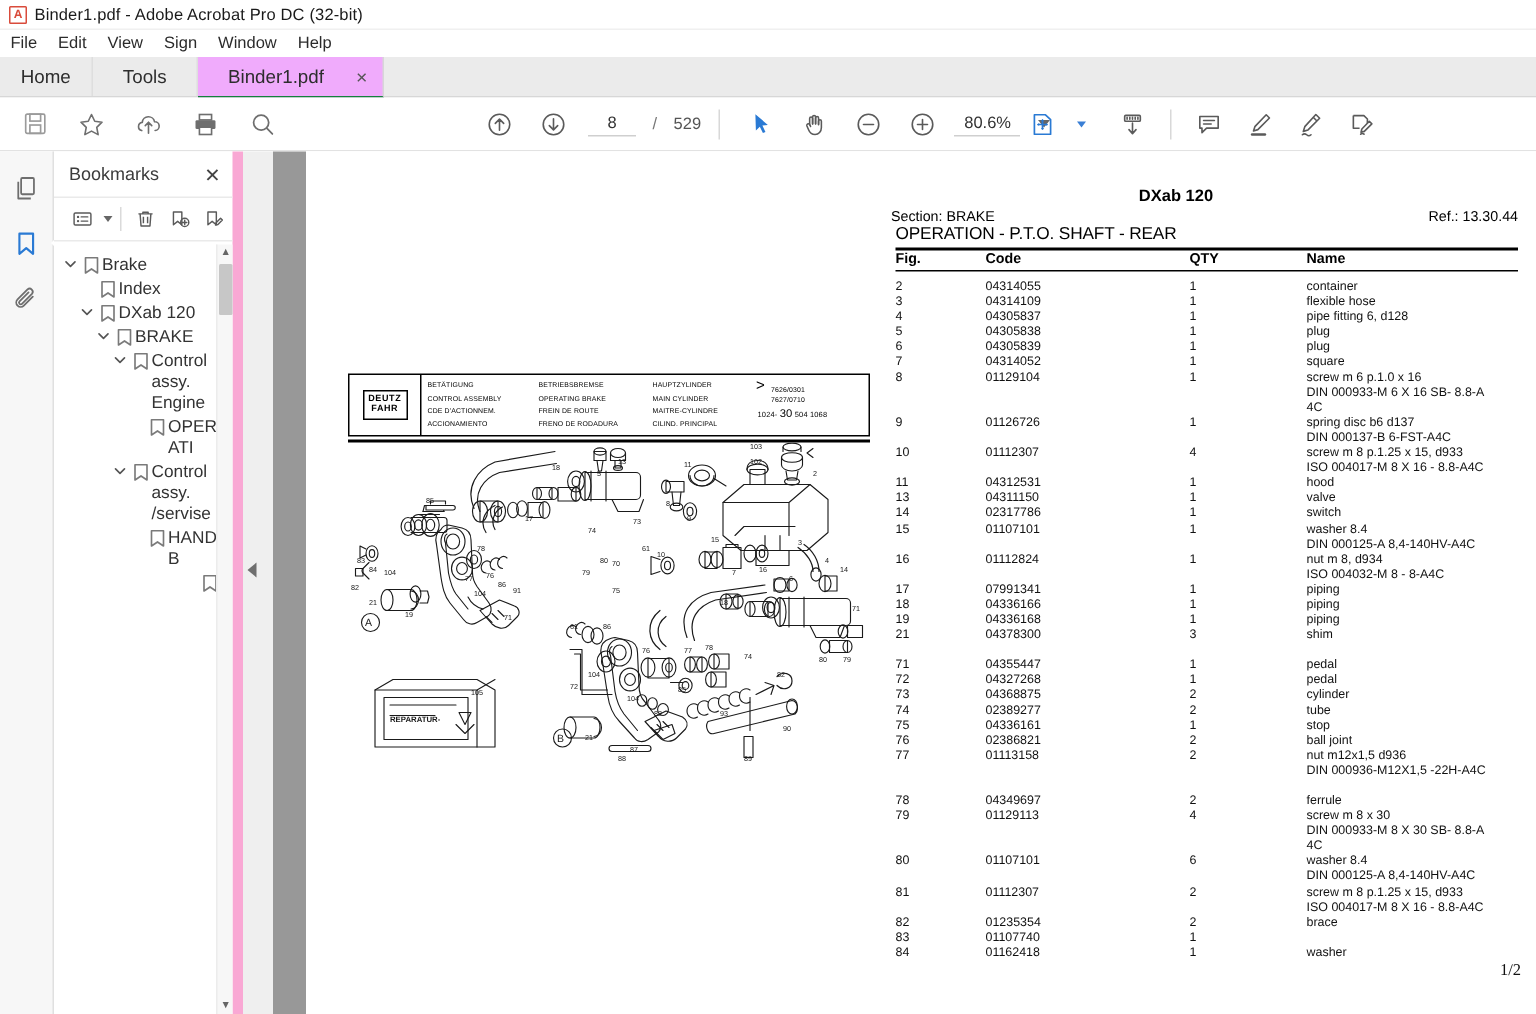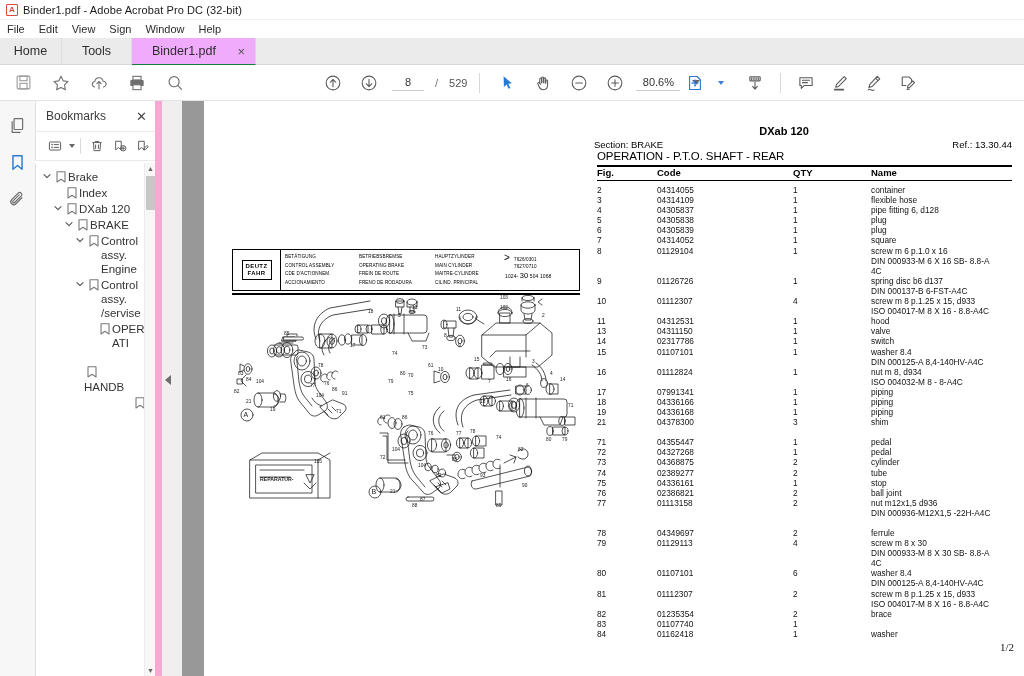--- a/index.html
+++ b/index.html
@@ -561,43 +561,43 @@
                 <path d="M1 2.6 4 5.6 7 2.6"></path>
               </svg>
             </span>
             <span class="bm-bmicon">
               <svg width="10" height="12" viewBox="0 0 10 12" fill="none" stroke="#7a7a7a" stroke-width="1.1" stroke-linejoin="round">
                 <path d="M1 0.8h8v10.2L5 8.3 1 11z"></path>
               </svg>
             </span>
             <span class="bm-label">Control assy. Engine</span>
           </div>
-          <div class="bm-row" style="padding-left: 37px;">
-            <span class="bm-twisty">
-              <svg width="8" height="8" viewBox="0 0 8 8" fill="none" stroke="#555" stroke-width="1.1" stroke-linecap="round" stroke-linejoin="round">
-                <path d="M1 2.6 4 5.6 7 2.6"></path>
-              </svg>
-            </span>
-            <span class="bm-bmicon">
-              <svg width="10" height="12" viewBox="0 0 10 12" fill="none" stroke="#7a7a7a" stroke-width="1.1" stroke-linejoin="round">
-                <path d="M1 0.8h8v10.2L5 8.3 1 11z"></path>
-              </svg>
-            </span>
-            <span class="bm-label">Control assy. /servise</span>
-          </div>
           <div class="bm-row" style="padding-left: 48px;">
             <span class="bm-twisty"></span>
             <span class="bm-bmicon">
               <svg width="10" height="12" viewBox="0 0 10 12" fill="none" stroke="#7a7a7a" stroke-width="1.1" stroke-linejoin="round">
                 <path d="M1 0.8h8v10.2L5 8.3 1 11z"></path>
               </svg>
             </span>
             <span class="bm-label">OPERATI</span>
           </div>
-          <div class="bm-row" style="padding-left: 48px; flex-direction: column;">
+          <div class="bm-row" style="padding-left: 37px;">
+            <span class="bm-twisty">
+              <svg width="8" height="8" viewBox="0 0 8 8" fill="none" stroke="#555" stroke-width="1.1" stroke-linecap="round" stroke-linejoin="round">
+                <path d="M1 2.6 4 5.6 7 2.6"></path>
+              </svg>
+            </span>
+            <span class="bm-bmicon">
+              <svg width="10" height="12" viewBox="0 0 10 12" fill="none" stroke="#7a7a7a" stroke-width="1.1" stroke-linejoin="round">
+                <path d="M1 0.8h8v10.2L5 8.3 1 11z"></path>
+              </svg>
+            </span>
+            <span class="bm-label">Control assy. /servise</span>
+          </div>
+          <div class="bm-row" style="padding-left: 48px;">
             <span class="bm-twisty"></span>
             <span class="bm-bmicon">
               <svg width="10" height="12" viewBox="0 0 10 12" fill="none" stroke="#7a7a7a" stroke-width="1.1" stroke-linejoin="round">
                 <path d="M1 0.8h8v10.2L5 8.3 1 11z"></path>
               </svg>
             </span>
             <span class="bm-label">HANDB</span>
           </div>
           <div class="bm-row" style="padding-left: 48px; gap: 35px;">
             <span class="bm-twisty"></span>

